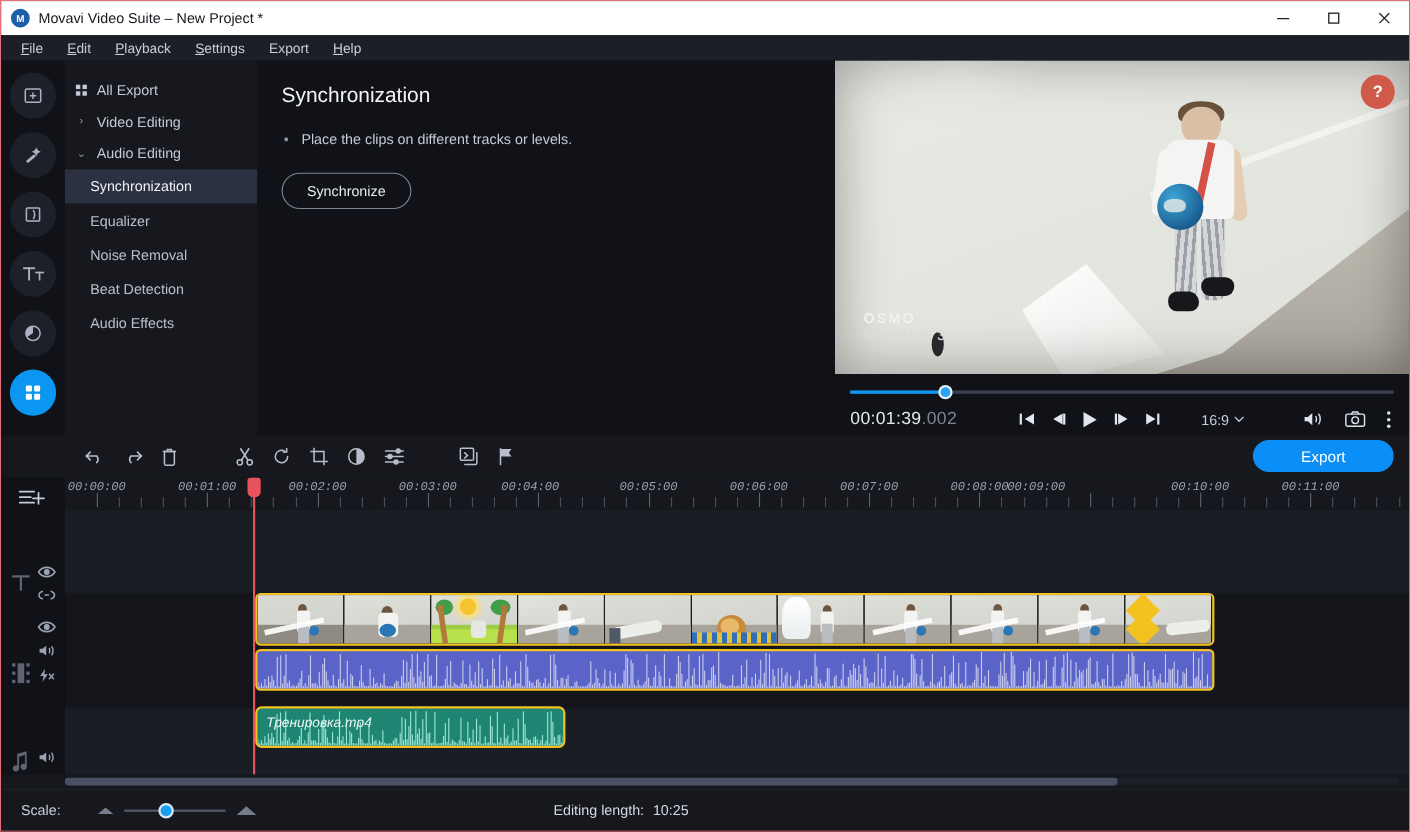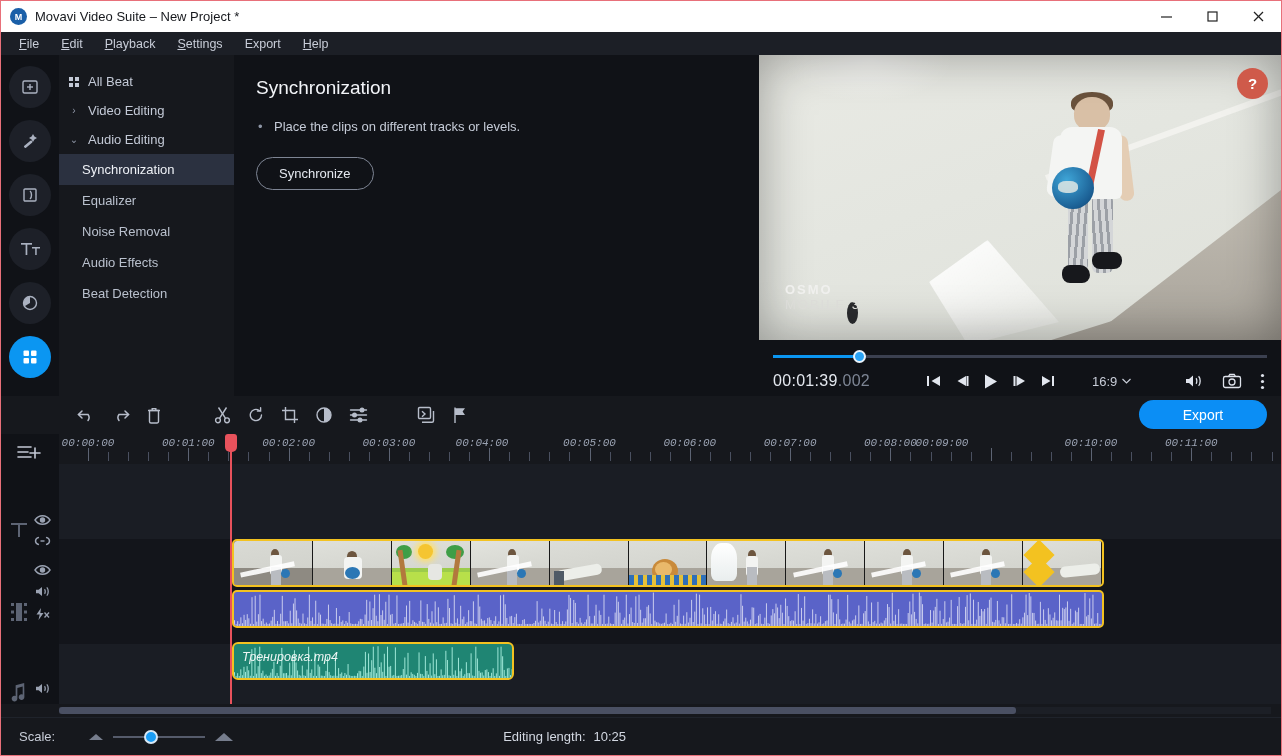--- a/index.html
+++ b/index.html
@@ -252,35 +252,35 @@
     </div>
 
     <div class="toolspanel">
       <div class="tool-group">
         <span class="grid-ico">
             <i></i>
             <i></i>
             <i></i>
             <i></i>
           </span>
-        <span>All Beat</span>
+        <span>All Export</span>
       </div>
       <div class="tool-group">
         <span class="chev">›</span>
         <span>Video Editing</span>
       </div>
       <div class="tool-group">
         <span class="chev">⌄</span>
         <span>Audio Editing</span>
       </div>
       <div class="tool-item selected">Synchronization</div>
       <div class="tool-item">Equalizer</div>
       <div class="tool-item">Noise Removal</div>
+      <div class="tool-item">Beat Detection</div>
       <div class="tool-item">Audio Effects</div>
-      <div class="tool-item">Beat Detection</div>
     </div>
 
     <div class="detail">
       <h1>Synchronization</h1>
       <ul class="bullets">
         <li>Place the clips on different tracks or levels.</li>
       </ul>
       <div class="sync-btn">Synchronize</div>
     </div>
 

